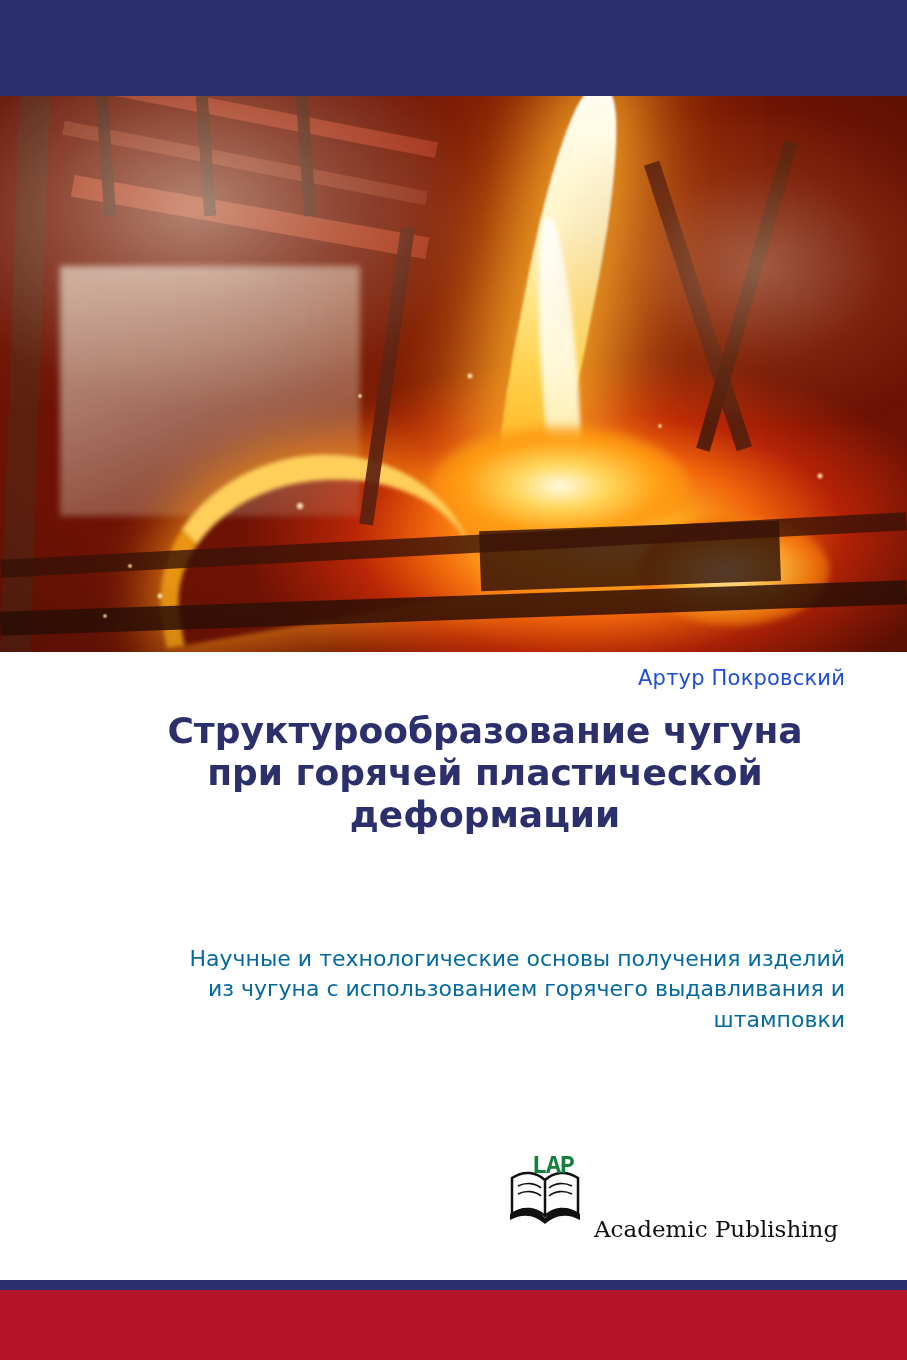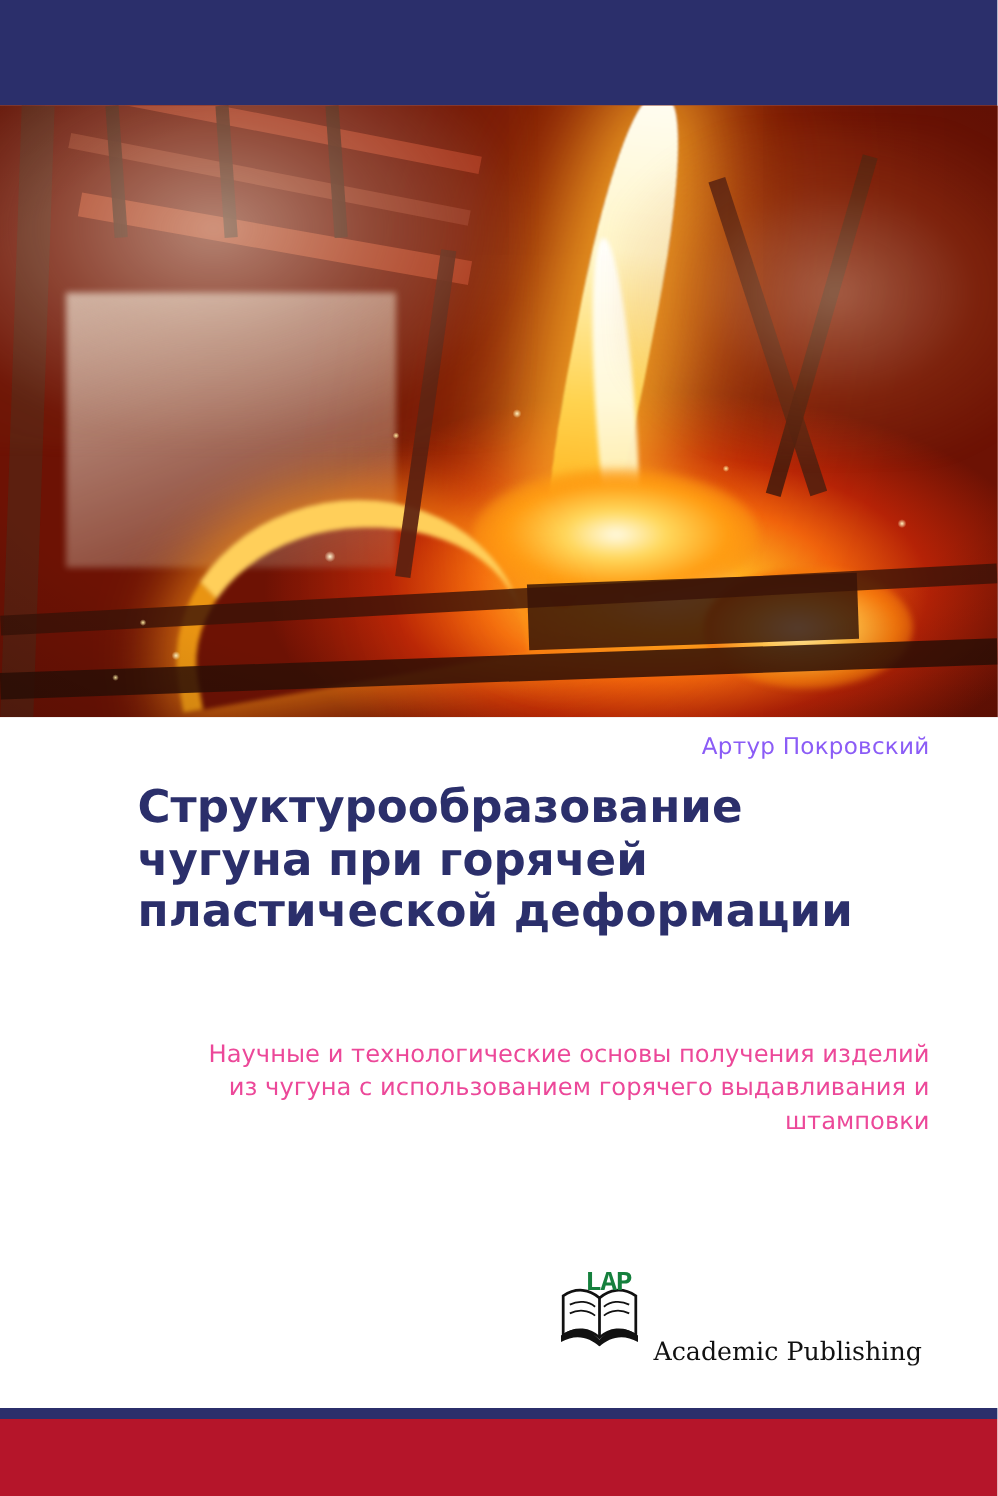--- a/index.html
+++ b/index.html
@@ -159,45 +159,45 @@
     width: 907px;
     height: 628px;
     background: #ffffff;
   }
 
   .author {
     position: absolute;
     right: 62px;
     top: 14px;
     font-size: 21px;
-    color: #8b5cf6;
+    color: #1d4ed8;
     letter-spacing: .2px;
   }
 
   .title {
     position: absolute;
     right: 62px;
     top: 58px;
     width: 720px;
-    text-align: left;
-    font-size: 41px;
+    text-align: center;
+    font-size: 36px;
     line-height: 1.16;
     font-weight: bold;
     color: #2b2f6b;
   }
 
   .subtitle {
     position: absolute;
     right: 62px;
     top: 292px;
     width: 660px;
     text-align: right;
     font-size: 22px;
     line-height: 1.38;
-    color: #ec4899;
+    color: #0369a1;
   }
 
   
   .logo {
     position: absolute;
     left: 508px;
     top: 500px;
     width: 340px;
     height: 86px;
   }

